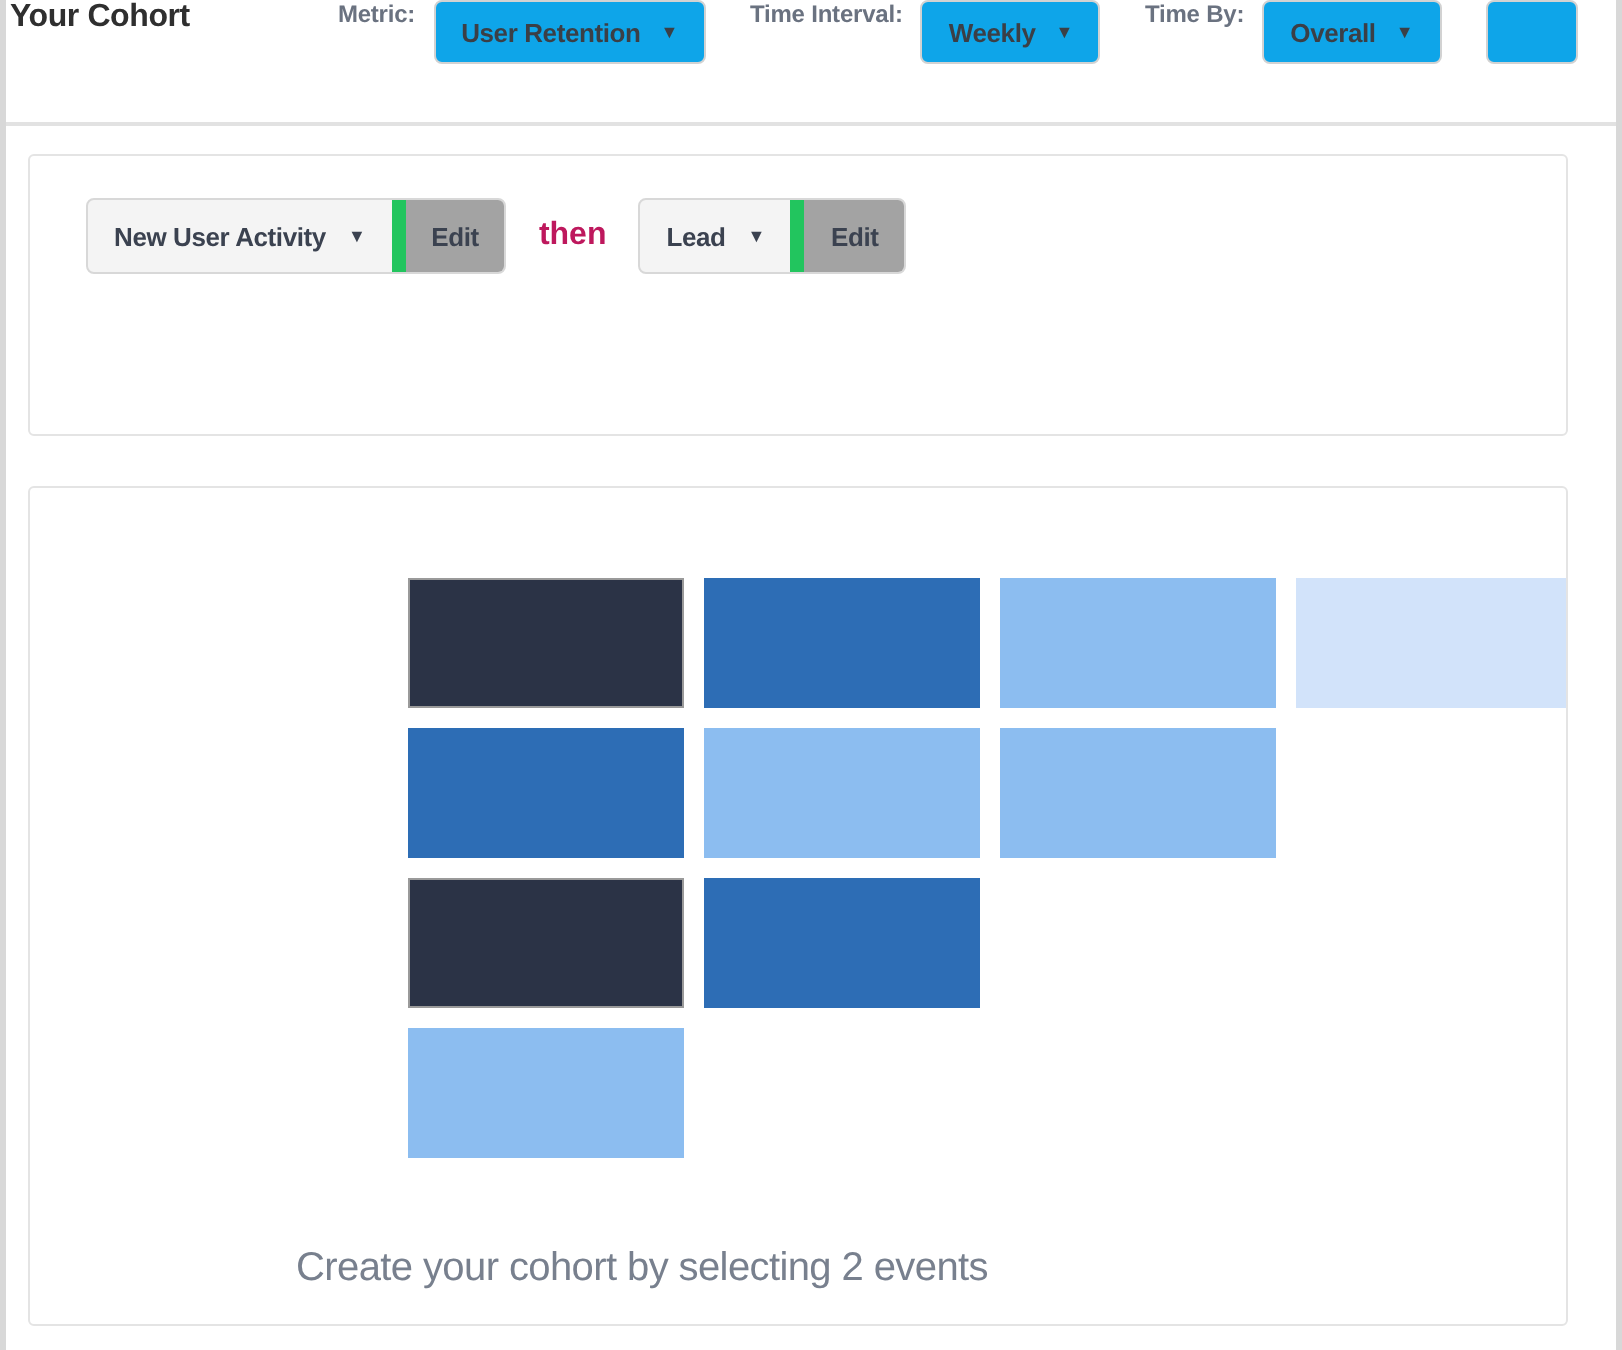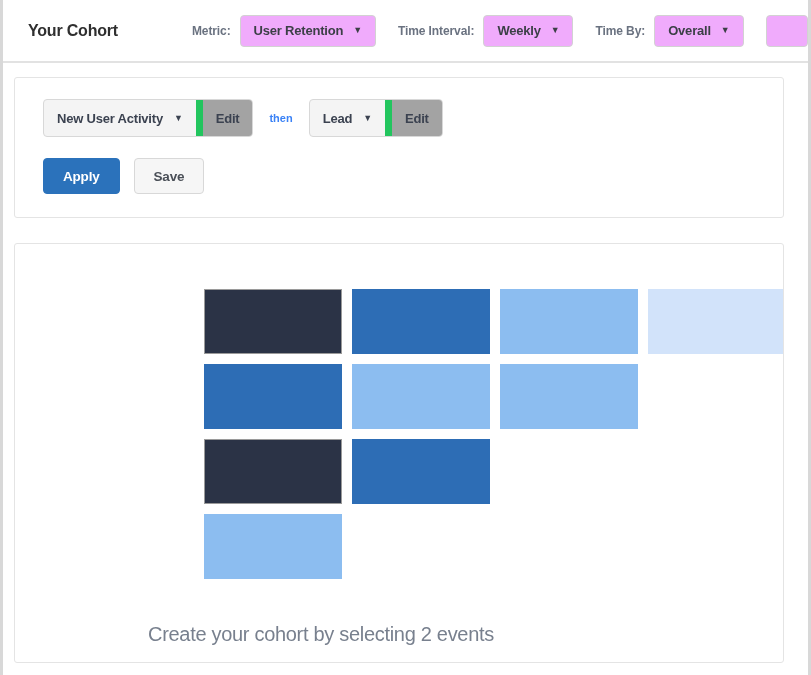--- a/index.html
+++ b/index.html
@@ -28,22 +28,21 @@
   }
 
   
   .topbar {
     position: relative;
     height: 63px;
     box-sizing: border-box;
     background: #ffffff;
     border-bottom: 2px solid #e2e2e2;
     display: flex;
-    align-items: center;
-    padding-left: 25px;
+    padding-left: 2px;
     white-space: nowrap;
     overflow: hidden;
   }
   .page-title {
     font-size: 16px;
     font-weight: bold;
     color: #2f2f2f;
     letter-spacing: -0.2px;
     margin-right: 74px;
   }
@@ -54,21 +53,21 @@
     margin-right: 9px;
     letter-spacing: -0.1px;
   }
   .dropdown {
     display: inline-flex;
     align-items: center;
     justify-content: center;
     height: 32px;
     box-sizing: border-box;
     padding: 0 13px;
-    background: #f0abfc;
+    background: #0ea5e9;
     border: 1px solid #d2d2d2;
     border-radius: 4px;
     font-size: 13px;
     font-weight: bold;
     color: #3b3f46;
     margin-right: 22px;
     letter-spacing: -0.2px;
   }
   .dropdown .caret {
     margin-left: 10px;
@@ -129,23 +128,23 @@
   .event-group .seg.name .caret {
     margin-left: 11px;
     font-size: 9px;
     line-height: 1;
   }
   .event-group .seg.edit {
     border-left: 7px solid #22c55e;
     background: #a3a3a3;
   }
   .then-word {
-    font-size: 11px;
-    font-weight: bold;
-    color: #3b82f6;
+    font-size: 16px;
+    font-weight: bold;
+    color: #be185d;
     margin: 0 16px;
   }
 
   .action-row {
     display: flex;
     align-items: center;
     margin-top: 22px;
   }
   .btn {
     display: inline-flex;
@@ -264,24 +263,20 @@
       <div class="event-group">
         <span class="seg name">
           <span>Lead</span>
           <span class="caret">▼</span>
         </span>
         <span class="seg edit">Edit</span>
       </div>
 
     </div>
 
-    <div class="action-row">
-      <div class="btn primary">Apply</div>
-      <div class="btn secondary">Save</div>
-    </div>
 
   </div>
 
   <div class="card" id="chart-card">
 
     <div class="cohort-grid">
 
       <div class="cohort-row">
         <div class="cohort-cell dark" style="background:#2b3346"></div>
         <div class="cohort-cell" style="background:#2d6db5"></div>

